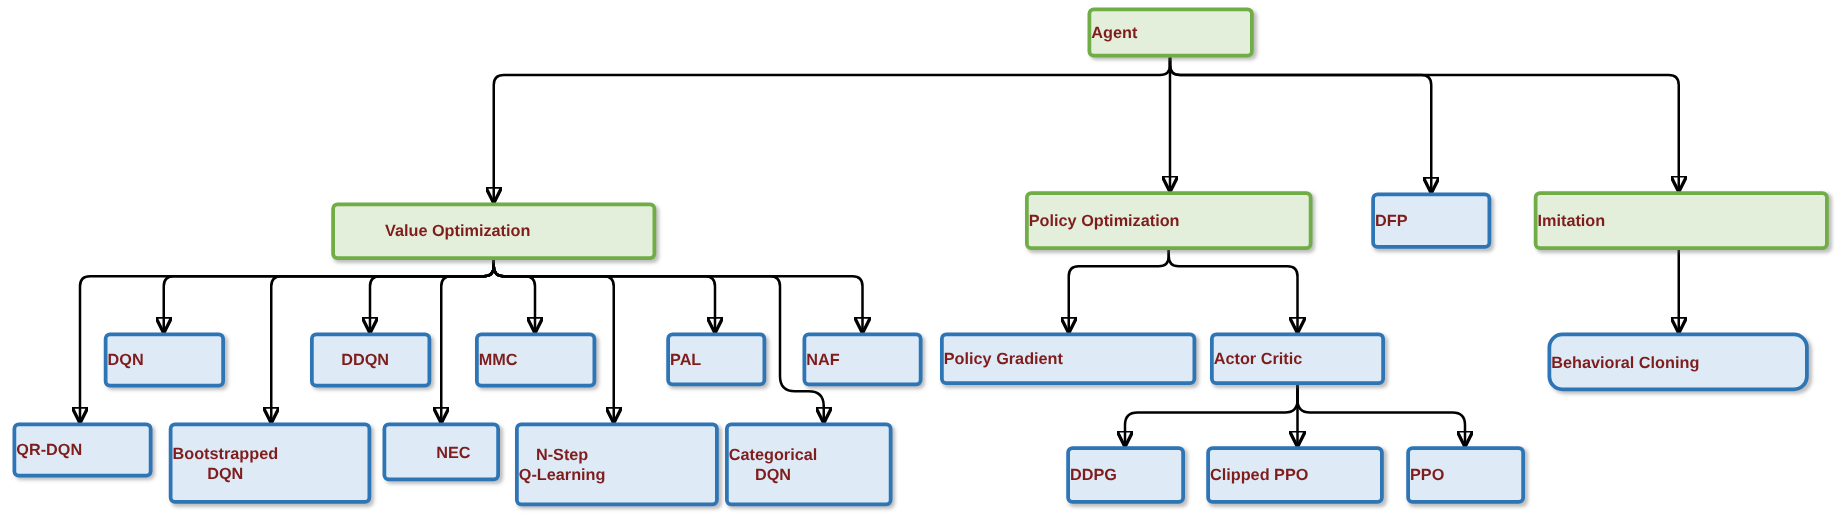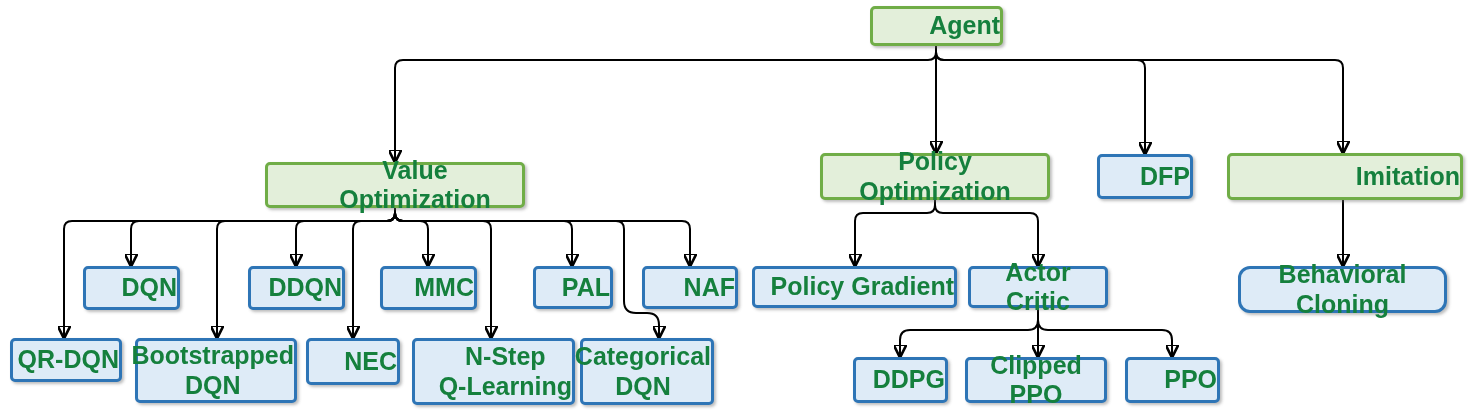--- a/index.html
+++ b/index.html
@@ -3,43 +3,43 @@
 <meta charset="utf-8">
 <style>
   html,body{margin:0;padding:0;background:#ffffff;}
   .canvas{
     position:relative;width:1468px;height:411px;background:#ffffff;
     font-family:"Liberation Sans",sans-serif;overflow:hidden;
   }
   .edges{position:absolute;left:0;top:0;width:1468px;height:411px;}
   .edges path{stroke:#000000;stroke-width:2;fill:none;}
   .node{
-    position:absolute;display:flex;align-items:center;justify-content:flex-end;
-    text-align:center;font-weight:bold;font-size:25px;color:#15803d;
+    position:absolute;display:flex;align-items:center;justify-content:flex-start;
+    text-align:center;font-weight:bold;font-size:13px;color:#7f1d1d;
     border-radius:5px;box-sizing:border-box;white-space:pre-line;line-height:1.18;
     box-shadow:2px 2px 3px rgba(110,110,110,0.45);
   }
   .green{background:#E3EFDA;border:3px solid #70AD47;}
   .blue{background:#DEEBF7;border:3px solid #2E75B6;}
 
   .n-agent{left:870px;top:6px;width:133px;height:40px;}
   .n-vo{left:265px;top:162px;width:260px;height:46px;padding-left:40px;}
   .n-po{left:820px;top:153px;width:230px;height:47px;}
   .n-dfp{left:1097px;top:154px;width:96px;height:45px;}
   .n-imit{left:1227px;top:153px;width:236px;height:47px;}
 
   .n-dqn{left:83px;top:266px;width:97px;height:44px;}
-  .n-ddqn{left:248px;top:266px;width:97px;height:44px;}
+  .n-ddqn{left:248px;top:266px;width:97px;height:44px;padding-left:22px;}
   .n-mmc{left:380px;top:266px;width:97px;height:44px;}
   .n-pal{left:533px;top:266px;width:80px;height:43px;}
   .n-naf{left:642px;top:266px;width:96px;height:43px;}
 
   .n-qrdqn{left:10px;top:338px;width:112px;height:44px;}
   .n-boot{left:135px;top:338px;width:162px;height:65px;}
-  .n-nec{left:306px;top:338px;width:94px;height:47px;}
+  .n-nec{left:306px;top:338px;width:94px;height:47px;padding-left:40px;}
   .n-nstep{left:412px;top:338px;width:163px;height:67px;}
   .n-cat{left:580px;top:338px;width:134px;height:67px;}
 
   .n-pg{left:752px;top:266px;width:205px;height:42px;}
   .n-ac{left:968px;top:266px;width:140px;height:42px;}
   .n-ddpg{left:853px;top:357px;width:95px;height:46px;}
   .n-cppo{left:965px;top:357px;width:142px;height:46px;}
   .n-ppo{left:1125px;top:357px;width:95px;height:46px;}
   .n-bc{left:1238px;top:266px;width:209px;height:47px;border-radius:12px;}
 </style>

